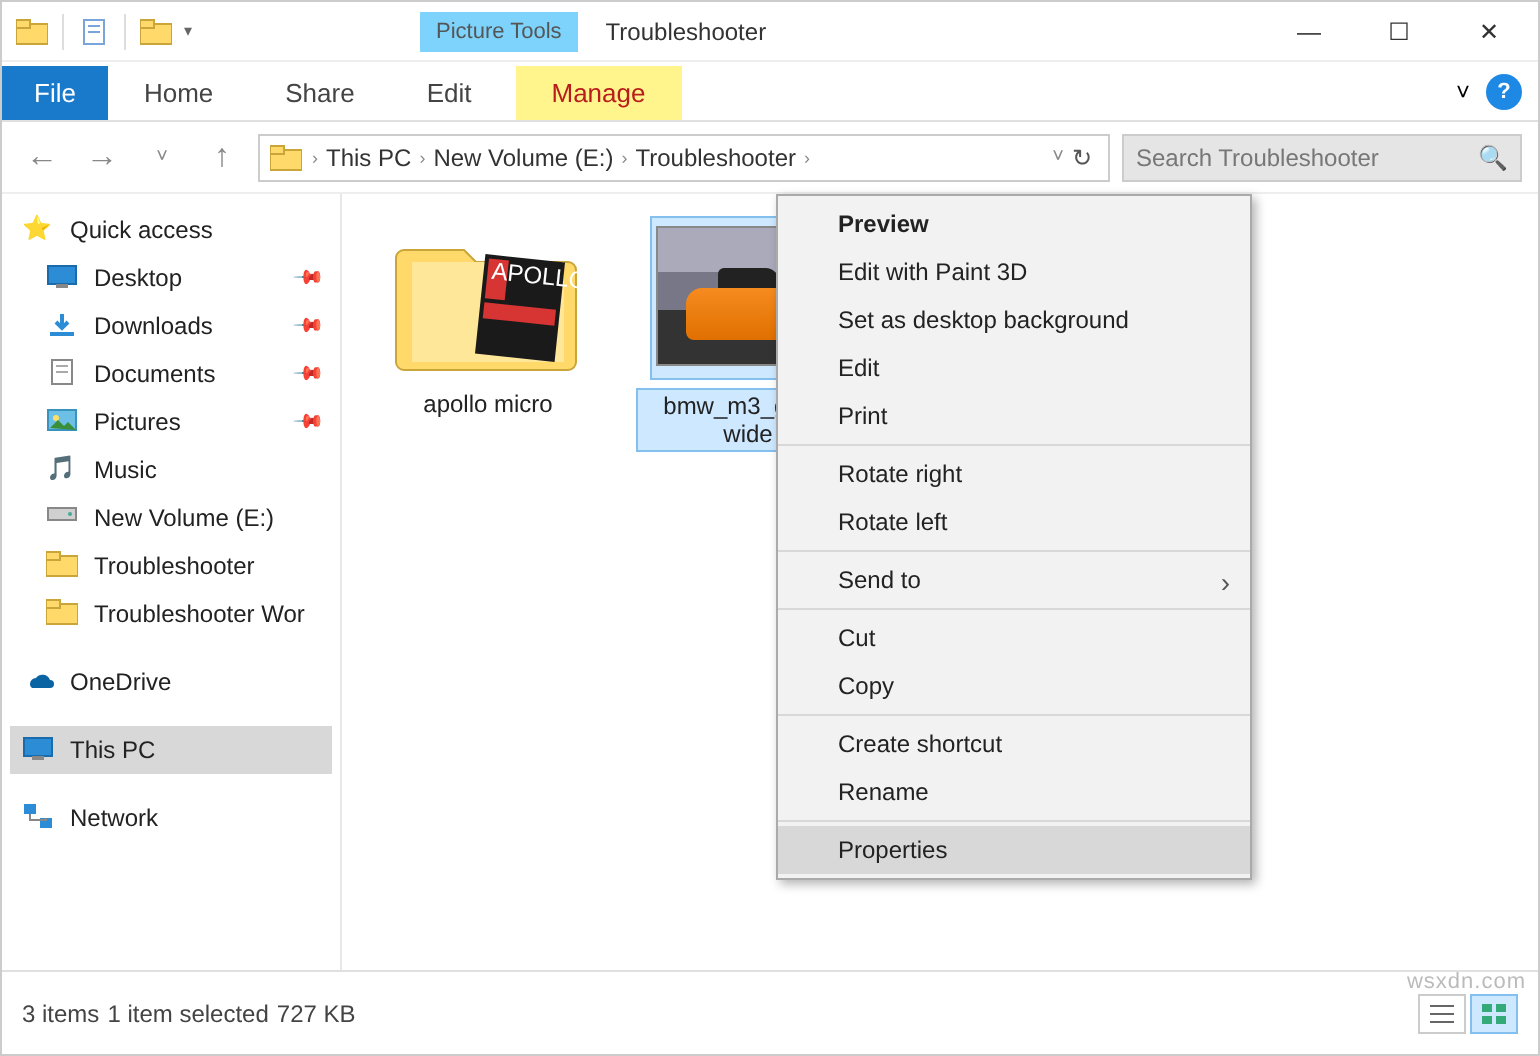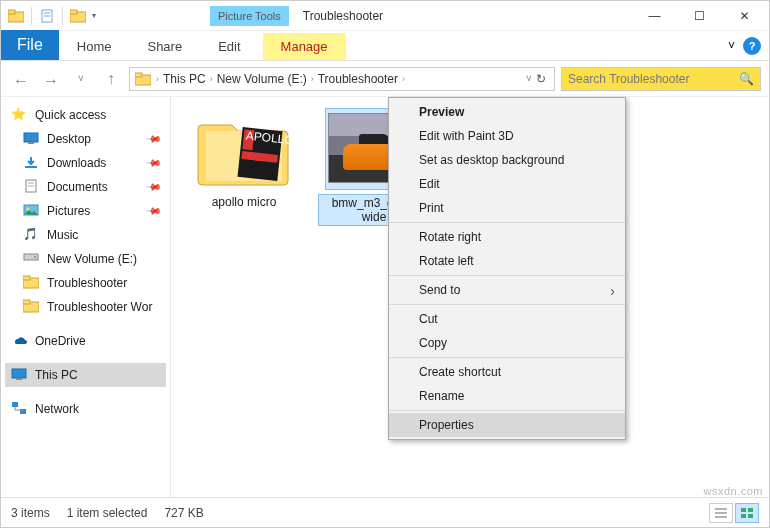--- a/index.html
+++ b/index.html
@@ -8,33 +8,33 @@
 .qat{display:flex;align-items:center;gap:3px;padding:0 4px}
 .qat-icon{width:18px;height:18px;display:flex;align-items:center;justify-content:center}
 .qat-sep{width:1px;height:18px;background:#ddd;margin:0 3px}
 .qat-caret{font-size:8px;color:#666;margin-left:2px}
 .picture-tools{background:#7dd3fc;padding:4px 8px;margin-left:110px;font-size:11px;color:#555}
 .window-title{margin-left:14px;color:#333}
 .spacer{flex:1}
 .win-controls{display:flex}
 .win-btn{width:45px;height:28px;display:flex;align-items:center;justify-content:center;color:#333}
 .ribbon{height:30px;display:flex;align-items:flex-end;border-bottom:1px solid #e0e0e0;padding:0;background:#fff;position:relative}
-.file-tab{background:#1979ca;color:#fff;padding:6px 16px;font-size:16px}
+.file-tab{background:#1979ca;color:#fff;padding:6px 16px;font-size:13px}
 .ribbon-tab{padding:6px 18px;color:#444;font-size:13px}
 .manage-tab{background:#fff58c;padding:6px 18px;color:#b91c1c;font-size:13px;margin-left:4px}
 .ribbon-right{position:absolute;right:8px;top:6px;display:flex;gap:8px;align-items:center}
 .help-circle{width:18px;height:18px;border-radius:50%;background:#1e88e5;color:#fff;display:flex;align-items:center;justify-content:center;font-size:11px;font-weight:bold}
 .addrbar{height:36px;display:flex;align-items:center;padding:4px 8px;gap:6px;border-bottom:1px solid #eee}
 .nav-arrow{width:24px;height:24px;display:flex;align-items:center;justify-content:center;color:#888;font-size:16px}
 .breadcrumb{flex:1;border:1px solid #ccc;height:24px;display:flex;align-items:center;padding:0 4px;background:#fff}
 .bc-fold{width:18px;height:18px;display:inline-flex;align-items:center;justify-content:center}
 .bc-sep{color:#888;margin:0 4px;font-size:9px}
 .bc-item{color:#333}
 .refresh-group{display:flex;align-items:center;gap:4px;padding-right:4px}
-.search{border:1px solid #ccc;height:24px;width:200px;display:flex;align-items:center;padding:0 6px;background:#fde047;position:relative}
+.search{border:1px solid #ccc;height:24px;width:200px;display:flex;align-items:center;padding:0 6px;background:#e5e5e5;position:relative}
 .search-placeholder{color:#777}
 .search-icon{position:absolute;right:6px;color:#555}
 .main{display:flex;height:405px}
 .nav-pane{width:170px;border-right:1px solid #e8e8e8;padding:6px 4px;overflow:hidden}
 .nav-item{display:flex;align-items:center;padding:4px 6px 4px 18px;gap:8px;color:#222;white-space:nowrap}
 .nav-item.header{padding-left:6px;font-weight:400}
 .nav-item.sel{background:#d8d8d8}
 .nav-icon{width:16px;height:16px;flex-shrink:0}
 .pin{margin-left:auto;color:#888;font-size:10px;transform:rotate(45deg)}
 .nav-gap{height:10px}
@@ -46,21 +46,21 @@
 .item-label{font-size:12px;color:#222;line-height:14px}
 .item.selected .thumb{outline:1px solid #83c0ef;background:#cde8ff;padding:2px}
 .item.selected .item-label{background:#cde8ff;outline:1px solid #83c0ef;padding:1px 2px}
 .ctx-menu{position:absolute;left:387px;top:96px;width:238px;background:#f2f2f2;border:1px solid #aaa;box-shadow:2px 2px 5px rgba(0,0,0,.3);z-index:10}
 .ctx-group{border-bottom:1px solid #d8d8d8;padding:2px 0}
 .ctx-group:last-child{border-bottom:none}
 .ctx-item{padding:5px 30px 5px 30px;color:#222;position:relative}
 .ctx-item.bold{font-weight:700}
 .ctx-item.hover{background:#d8d8d8}
 .ctx-item .arrow{position:absolute;right:10px;font-size:14px;color:#555}
-.status{position:absolute;left:0;right:0;bottom:0;height:30px;border-top:1px solid #e0e0e0;display:flex;align-items:center;padding:0 10px;gap:17px;color:#444;background:#fff}
+.status{position:absolute;left:0;right:0;bottom:0;height:42px;border-top:1px solid #e0e0e0;display:flex;align-items:center;padding:0 10px;gap:4px;color:#444;background:#fff}
 .status-right{margin-left:auto;display:flex;gap:2px}
 .view-btn{width:24px;height:20px;border:1px solid #ccc;display:flex;align-items:center;justify-content:center;background:#fff}
 .view-btn.active{background:#cde8ff;border-color:#83c0ef}
 .watermark{position:absolute;right:6px;bottom:30px;font-size:11px;color:#bbb;letter-spacing:.5px;z-index:5}
 .folder-svg{display:block}
 .car{background:linear-gradient(#aab 0 32%,#778 32% 60%,#333 60% 100%);width:92px;height:70px;border:1px solid #888;margin:2px auto;position:relative;overflow:hidden}
 .car::after{content:"";position:absolute;left:14px;top:30px;width:62px;height:26px;background:linear-gradient(#f68b1f,#e07000);border-radius:8px 10px 4px 4px/8px 10px 4px 4px}
 .car::before{content:"";position:absolute;left:30px;top:20px;width:30px;height:14px;background:#222;border-radius:3px 6px 0 0}
 </style>
 </head>

